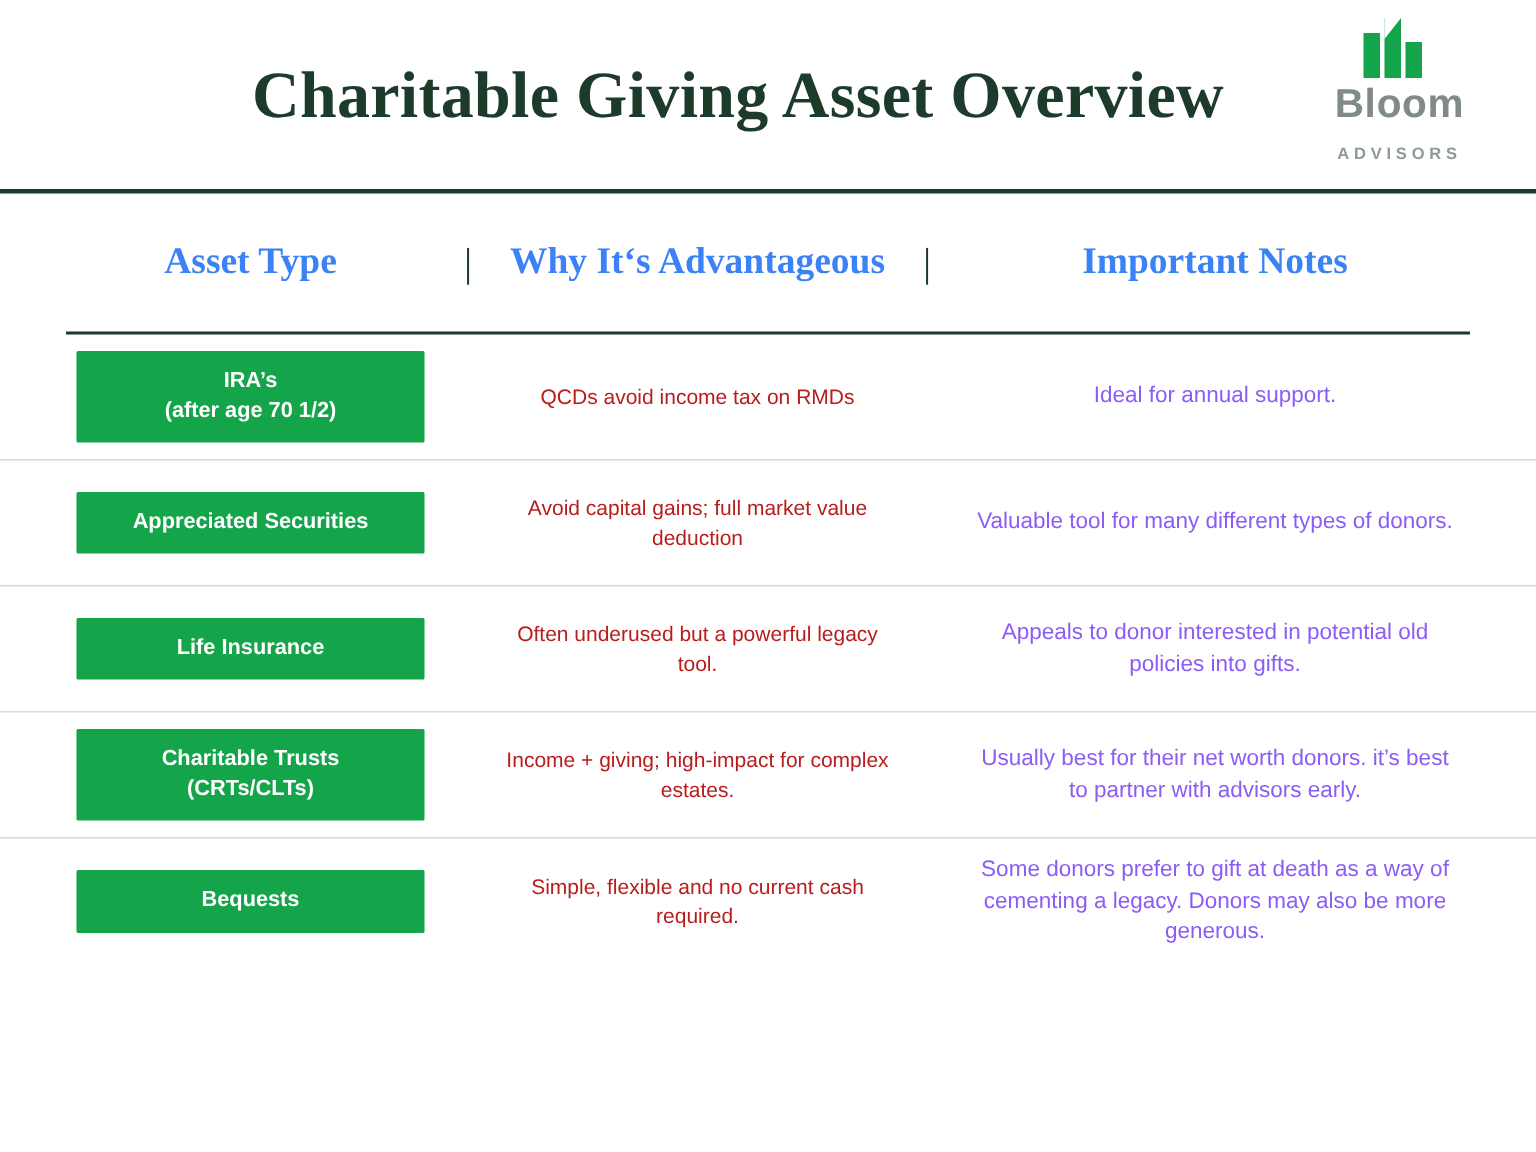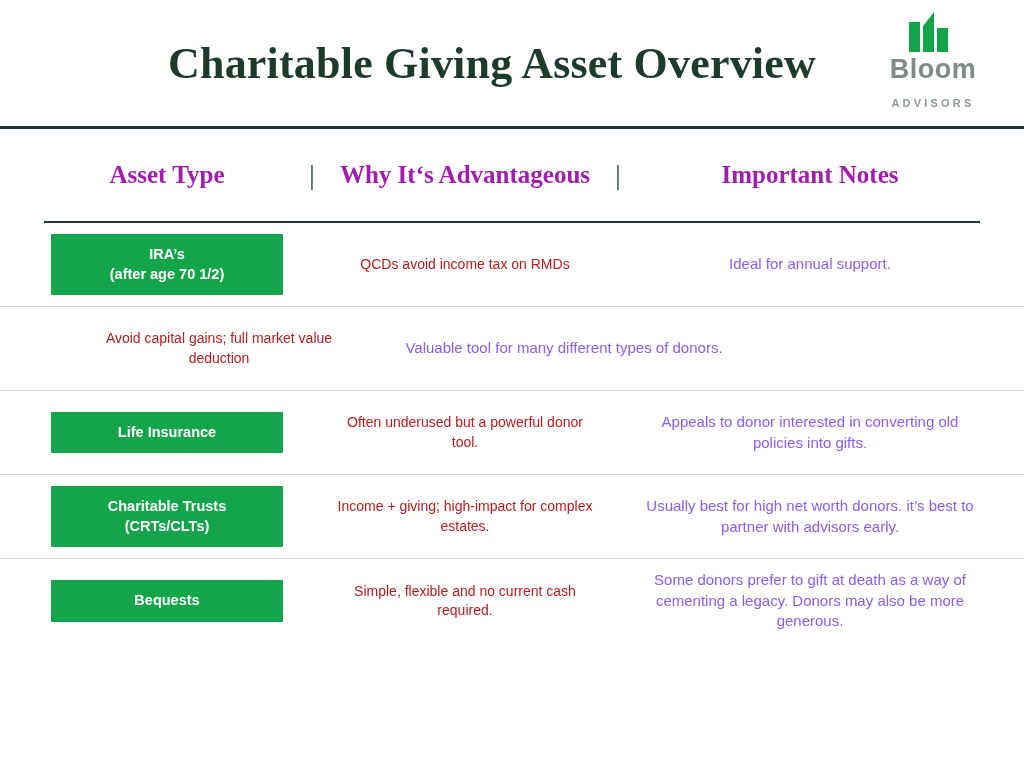--- a/index.html
+++ b/index.html
@@ -77,21 +77,21 @@
     padding: 0 44px;
   }
   .thead {
     display: flex;
     align-items: center;
     height: 92px;
   }
   .th {
     font-family: "Liberation Serif", serif;
     font-weight: 700;
-    color: #a21caf;
+    color: #3b82f6;
     font-size: 25px;
     text-align: center;
     line-height: 1.15;
   }
   .col-a { width: 246px; }
   .col-sep {
     width: 44px;
     text-align: center;
     font-family: "Liberation Serif", serif;
     font-size: 27px;
@@ -187,42 +187,45 @@
       <div class="row">
         <div class="cell-asset">
           <div class="pill">IRA’s<br>(after age 70 1/2)</div>
         </div>
         <div class="cell-gap"></div>
         <div class="cell-why">QCDs avoid income tax on RMDs</div>
         <div class="cell-gap"></div>
         <div class="cell-notes">Ideal for annual support.</div>
       </div>
       <div class="row">
+        <div class="cell-asset">
+          <div class="pill">Appreciated Securities</div>
+        </div>
         <div class="cell-gap"></div>
         <div class="cell-why">Avoid capital gains; full market value deduction</div>
         <div class="cell-gap"></div>
         <div class="cell-notes">Valuable tool for many different types of donors.</div>
       </div>
       <div class="row">
         <div class="cell-asset">
           <div class="pill">Life Insurance</div>
         </div>
         <div class="cell-gap"></div>
-        <div class="cell-why">Often underused but a powerful donor tool.</div>
-        <div class="cell-gap"></div>
-        <div class="cell-notes">Appeals to donor interested in converting old policies into gifts.</div>
+        <div class="cell-why">Often underused but a powerful legacy tool.</div>
+        <div class="cell-gap"></div>
+        <div class="cell-notes">Appeals to donor interested in potential old policies into gifts.</div>
       </div>
       <div class="row">
         <div class="cell-asset">
           <div class="pill">Charitable Trusts<br>(CRTs/CLTs)</div>
         </div>
         <div class="cell-gap"></div>
         <div class="cell-why">Income + giving; high-impact for complex estates.</div>
         <div class="cell-gap"></div>
-        <div class="cell-notes">Usually best for high net worth donors. it’s best to partner with advisors early.</div>
+        <div class="cell-notes">Usually best for their net worth donors. it’s best to partner with advisors early.</div>
       </div>
       <div class="row">
         <div class="cell-asset">
           <div class="pill">Bequests</div>
         </div>
         <div class="cell-gap"></div>
         <div class="cell-why">Simple, flexible and no current cash required.</div>
         <div class="cell-gap"></div>
         <div class="cell-notes">Some donors prefer to gift at death as a way of cementing a legacy. Donors may also be more generous.</div>
       </div>

